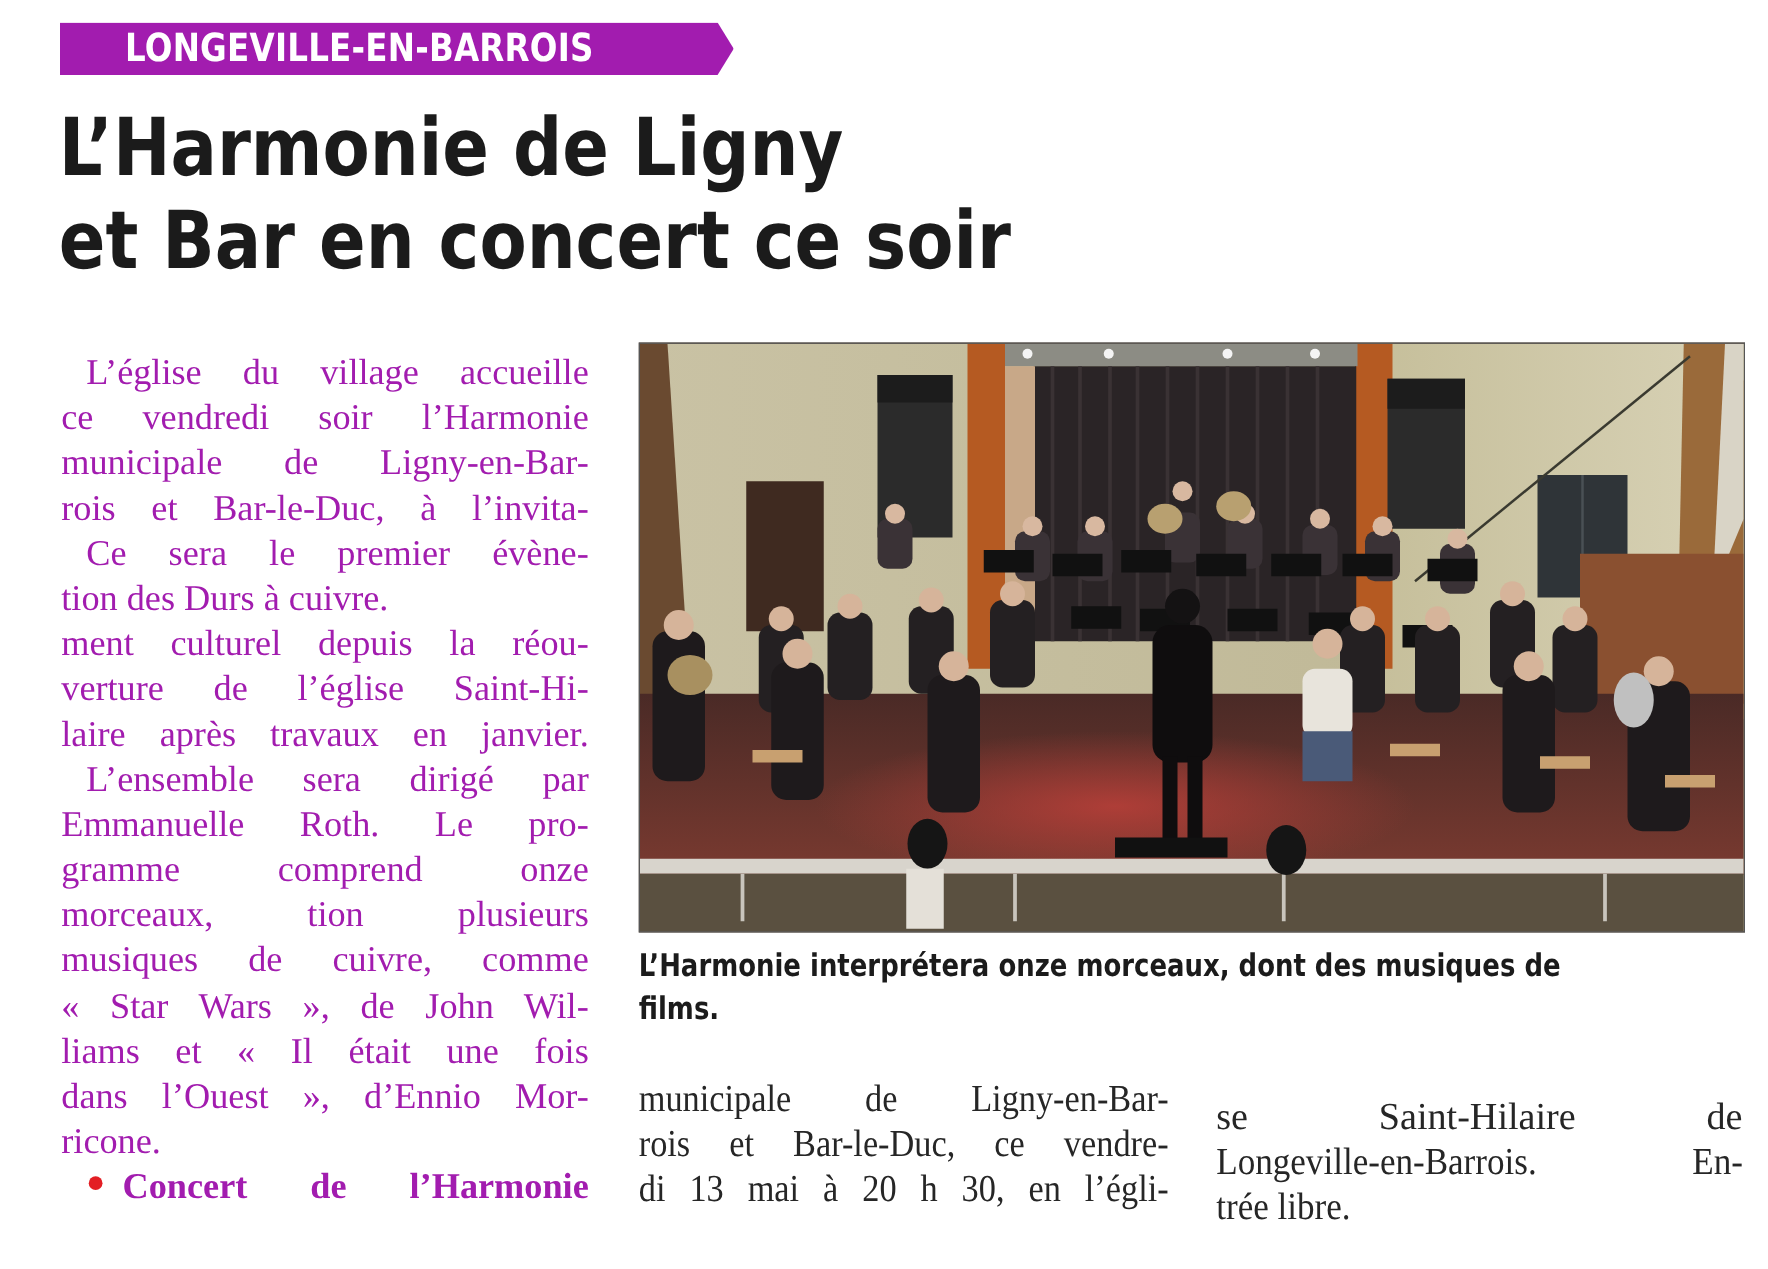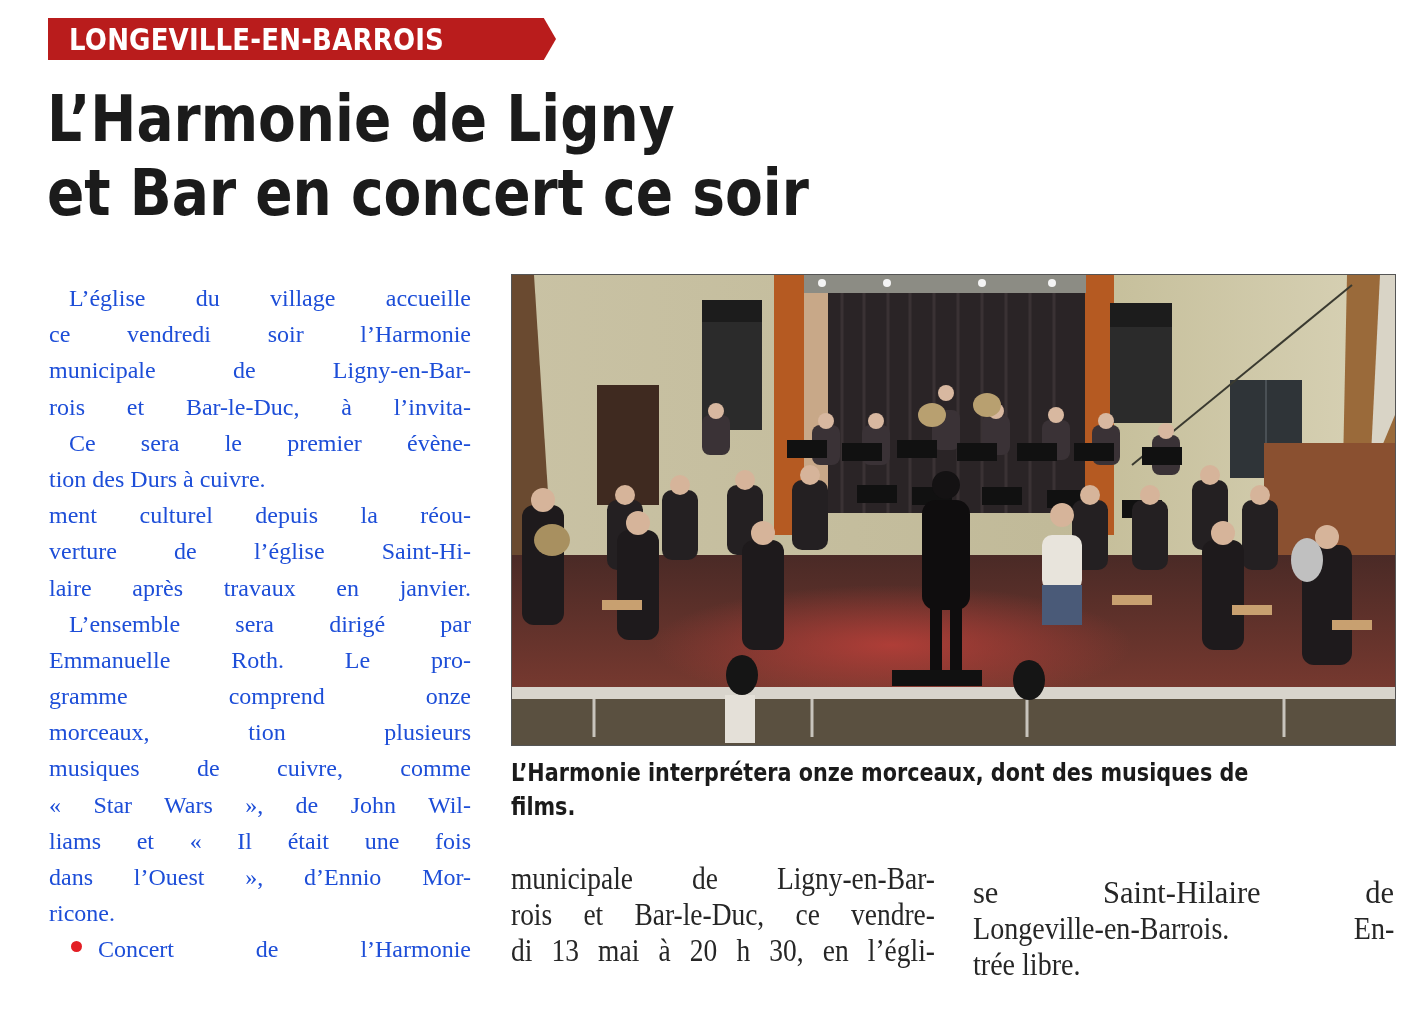--- a/index.html
+++ b/index.html
@@ -13,24 +13,25 @@
       position: relative;
       overflow: hidden;
       color: #1c1c1c;
     }
     .kicker {
       position: absolute;
       left: 48px;
       top: 18px;
       height: 42px;
       width: 508px;
-      background: #b91c1c;
+      background: #a21caf;
       clip-path: polygon(0 0, 97.6% 0, 100% 50%, 97.6% 100%, 0 100%);
       display: flex;
       align-items: center;
+      padding-left: 31px;
     }
     .kicker-text {
       font-family: "DejaVu Sans", sans-serif;
       font-weight: bold;
       font-size: 31px;
       color: #ffffff;
       letter-spacing: 0.2px;
       padding-left: 25px;
       transform: scaleX(0.84);
       transform-origin: left center;
@@ -51,23 +52,23 @@
       white-space: nowrap;
     }
     .headline span { display: block; }
 
     .col-left {
       position: absolute;
       left: 49px;
       top: 280px;
       width: 422px;
       font-family: "Liberation Serif", serif;
-      font-size: 24px;
+      font-size: 29px;
       line-height: 36.2px;
-      color: #1d4ed8;
+      color: #a21caf;
     }
     .line {
       display: block;
       white-space: nowrap;
       text-align: justify;
       text-align-last: justify;
       height: 36.2px;
     }
     .line.last { text-align-last: left; }
     .line.indent { padding-left: 20px; }
@@ -86,20 +87,21 @@
       display: flex;
       align-items: center;
       padding-left: 22px;
       height: 36.2px;
       white-space: nowrap;
     }
     .bullet-line .bl-text {
       flex: 1;
       text-align: justify;
       text-align-last: justify;
+      font-weight: bold;
     }
 
     .photo {
       position: absolute;
       left: 511px;
       top: 274px;
       width: 883px;
       height: 470px;
       border: 1px solid #555;
       overflow: hidden;

